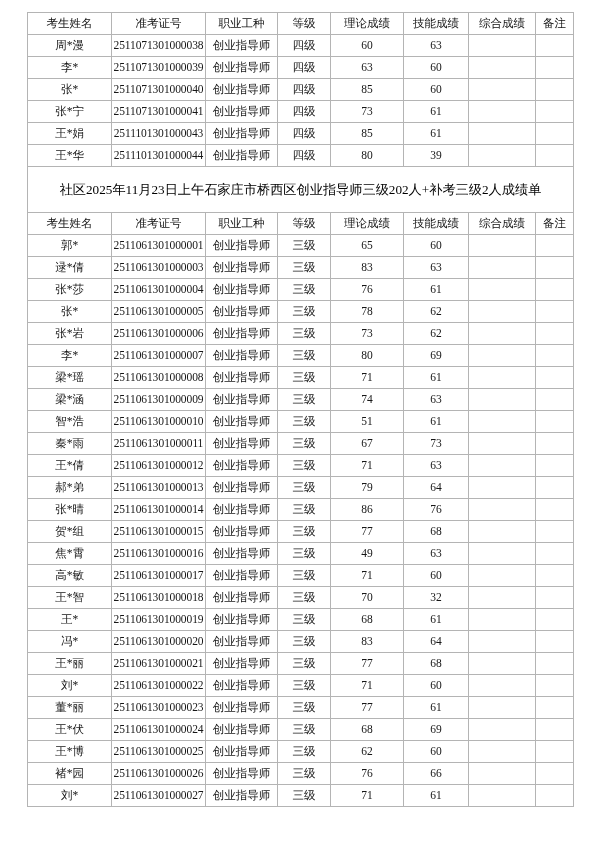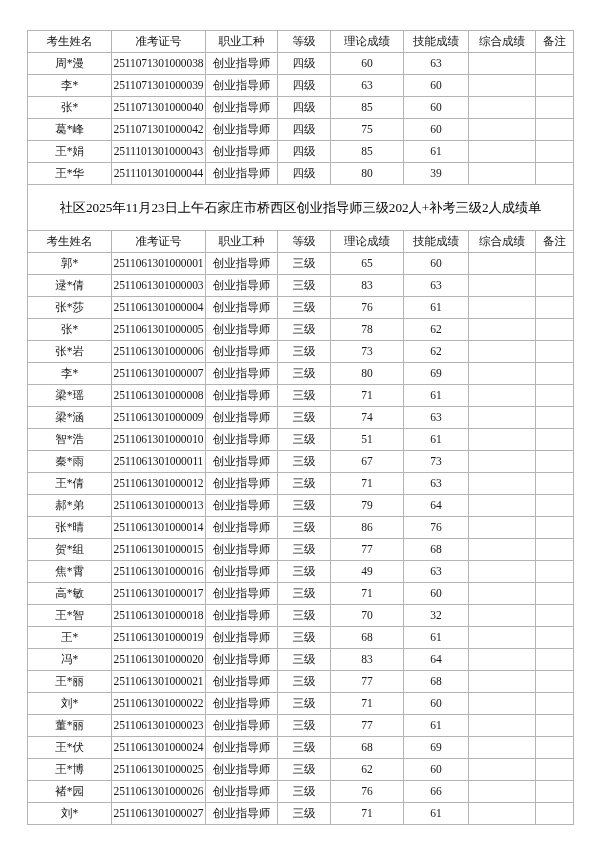--- a/index.html
+++ b/index.html
@@ -13,21 +13,21 @@
     height: 848px;
     font-family: "Liberation Serif", "DejaVu Serif", serif;
     color: #1a1a1a;
     overflow: hidden;
   }
   .page {
     position: relative;
     width: 600px;
     height: 848px;
     box-sizing: border-box;
-    padding: 30px 27px 0 27px;
+    padding: 12px 27px 0 27px;
   }
   table.grid {
     border-collapse: collapse;
     table-layout: fixed;
     width: 546px;
     margin: 0;
     padding: 0;
   }
   table.grid td, table.grid th {
     border: 1px solid #b4b4b4;
@@ -124,26 +124,26 @@
           <td class="name-cell">张*</td>
           <td class="id-cell">2511071301000040</td>
           <td class="occ-cell">创业指导师</td>
           <td class="level-cell">四级</td>
           <td class="theory-cell">85</td>
           <td class="skill-cell">60</td>
           <td class="comp-cell blank"></td>
           <td class="remark-cell blank"></td>
         </tr>
         <tr>
-          <td class="name-cell">葛*峰</td>
-          <td class="id-cell">2511071301000042</td>
-          <td class="occ-cell">创业指导师</td>
-          <td class="level-cell">四级</td>
-          <td class="theory-cell">75</td>
-          <td class="skill-cell">60</td>
+          <td class="name-cell">张*宁</td>
+          <td class="id-cell">2511071301000041</td>
+          <td class="occ-cell">创业指导师</td>
+          <td class="level-cell">四级</td>
+          <td class="theory-cell">73</td>
+          <td class="skill-cell">61</td>
           <td class="comp-cell blank"></td>
           <td class="remark-cell blank"></td>
         </tr>
         <tr>
           <td class="name-cell">王*娟</td>
           <td class="id-cell">2511101301000043</td>
           <td class="occ-cell">创业指导师</td>
           <td class="level-cell">四级</td>
           <td class="theory-cell">85</td>
           <td class="skill-cell">61</td>

